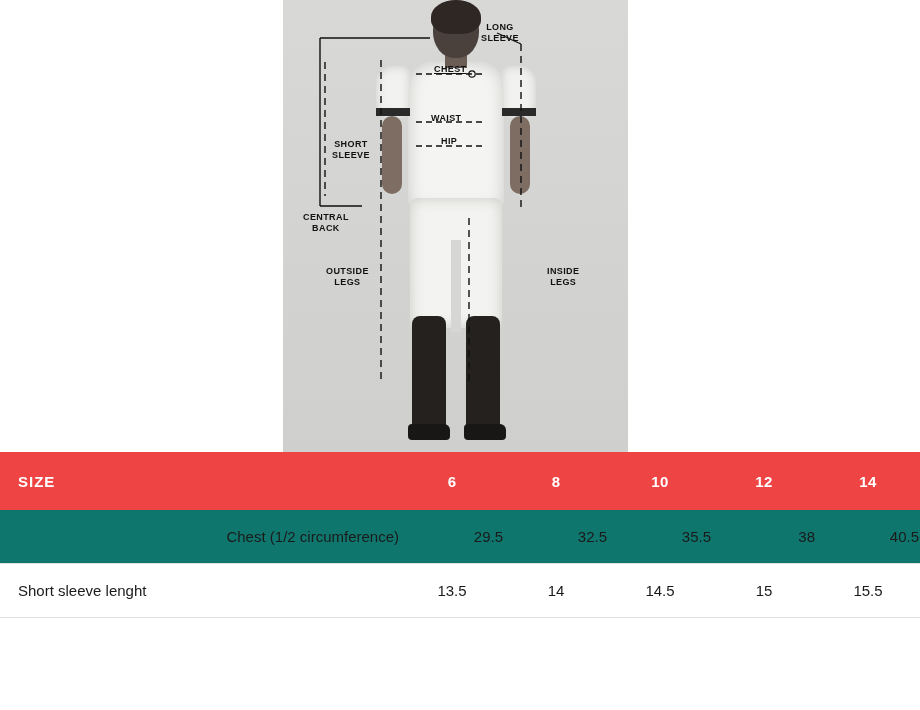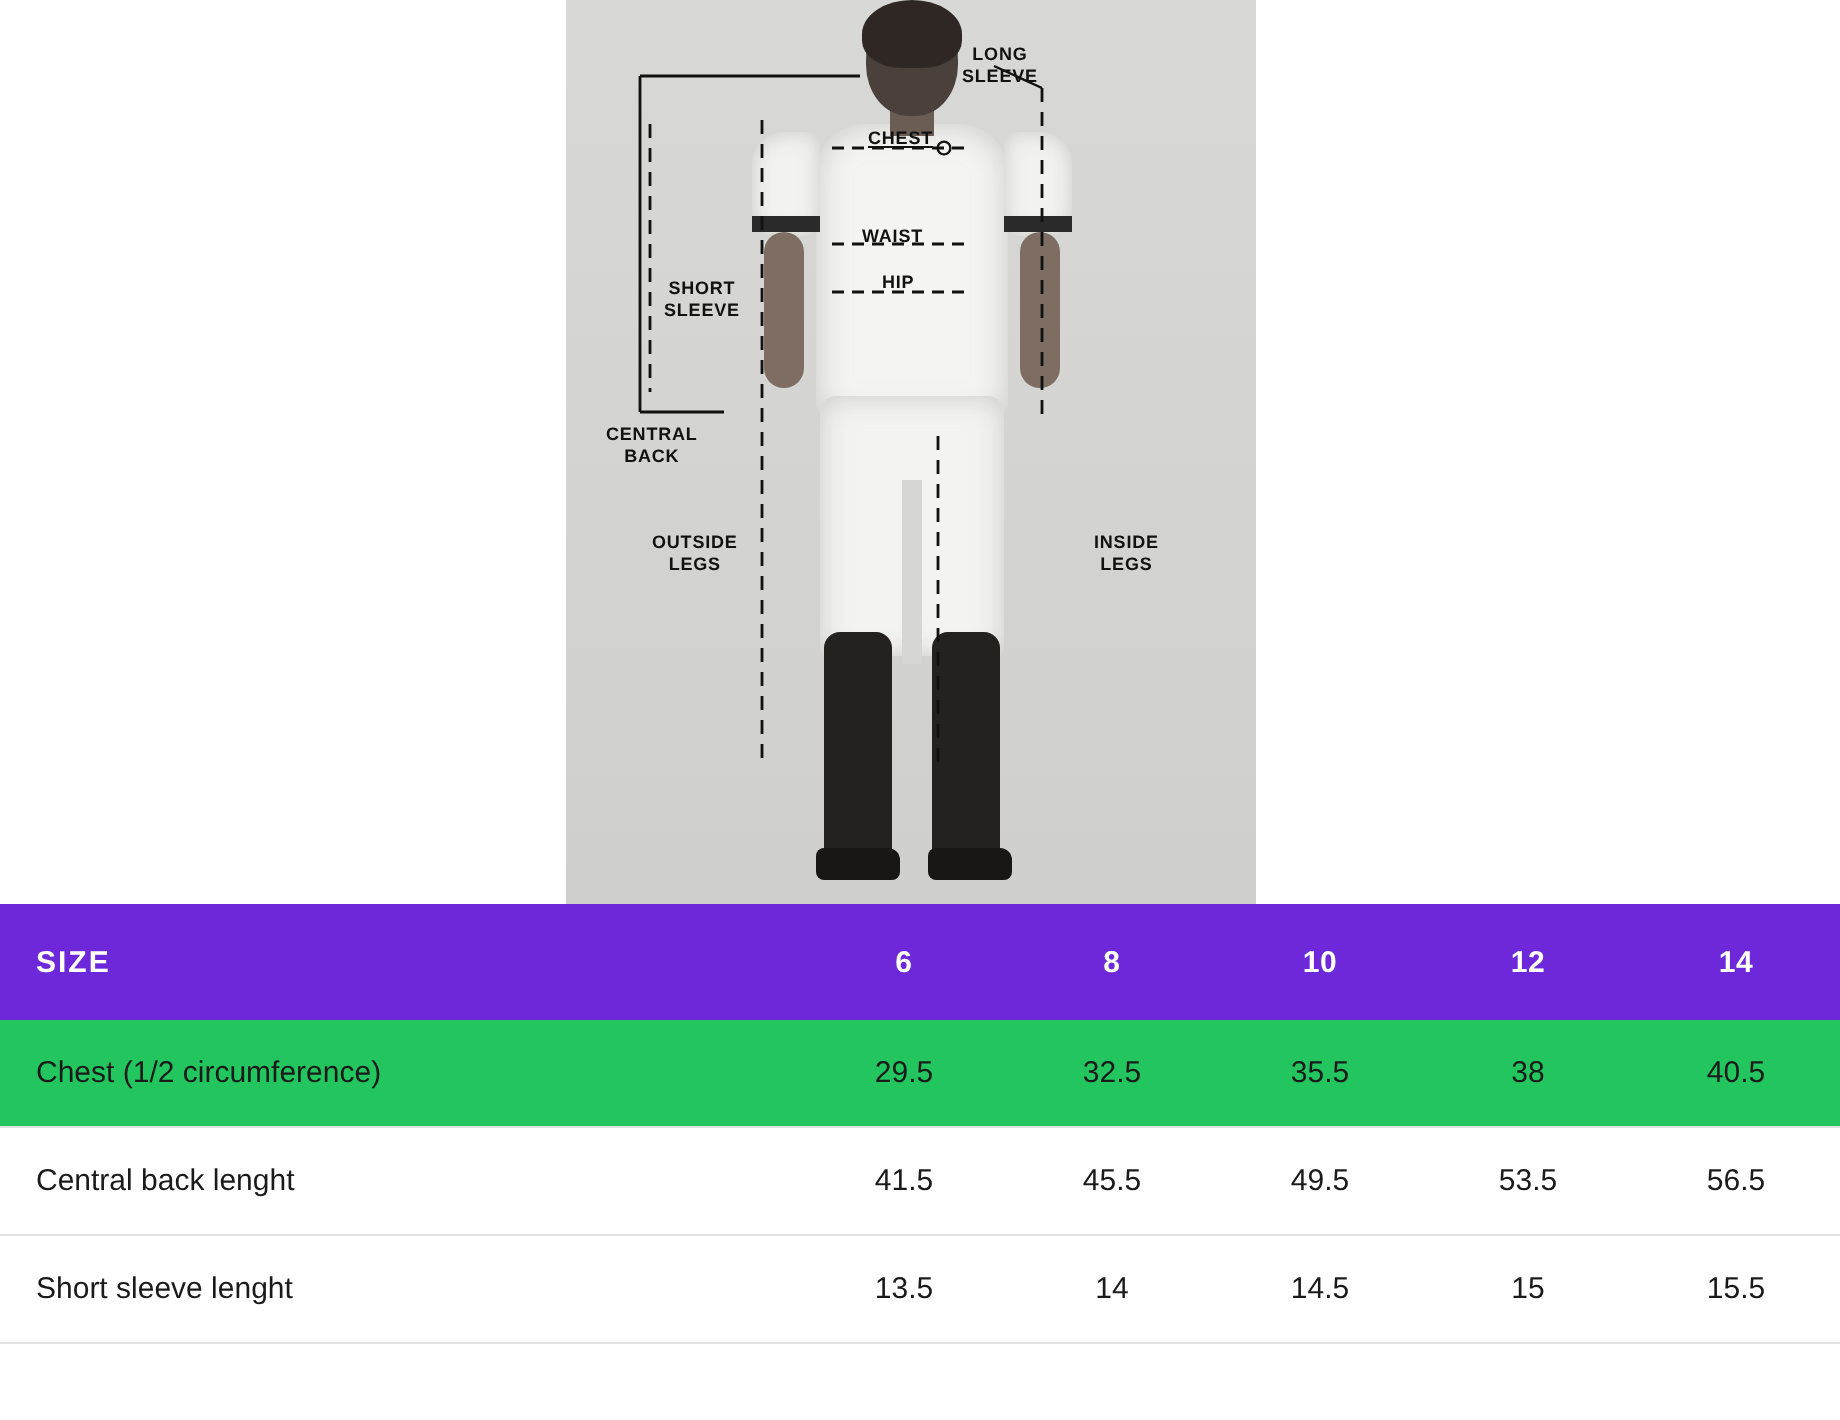--- a/index.html
+++ b/index.html
@@ -163,21 +163,21 @@
   
   .size-table {
     position: absolute;
     left: 0;
     top: 452px;
     width: 920px;
     border-collapse: collapse;
     table-layout: fixed;
   }
   .size-table thead th {
-    background: #6d28d9;
+    background: #ef4444;
     color: #ffffff;
     font-size: 15px;
     font-weight: bold;
     height: 56px;
     text-align: center;
     letter-spacing: 0.3px;
   }
   .size-table thead th.first {
     text-align: left;
     padding-left: 18px;
@@ -188,21 +188,21 @@
     font-size: 15px;
     color: #1a1a1a;
     text-align: center;
     border-bottom: 1px solid #e2e2e2;
   }
   .size-table tbody td.first {
     text-align: left;
     padding-left: 18px;
     font-size: 15px;
   }
-  .size-table tbody tr.alt td { background: #22c55e; }
+  .size-table tbody tr.alt td { background: #0f766e; text-align: right; }
   .size-table tbody tr.plain td { background: #ffffff; }
   .col-label { width: 400px; }
   .col-v { width: 104px; }
 </style>
 </head>
 <body>
 
 <div class="page">
 
   <div class="figure-area">
@@ -286,28 +286,20 @@
     <tbody>
       <tr class="alt">
         <td class="first">Chest (1/2 circumference)</td>
         <td>29.5</td>
         <td>32.5</td>
         <td>35.5</td>
         <td>38</td>
         <td>40.5</td>
       </tr>
       <tr class="plain">
-        <td class="first">Central back lenght</td>
-        <td>41.5</td>
-        <td>45.5</td>
-        <td>49.5</td>
-        <td>53.5</td>
-        <td>56.5</td>
-      </tr>
-      <tr class="plain">
         <td class="first">Short sleeve lenght</td>
         <td>13.5</td>
         <td>14</td>
         <td>14.5</td>
         <td>15</td>
         <td>15.5</td>
       </tr>
     </tbody>
   </table>
 

